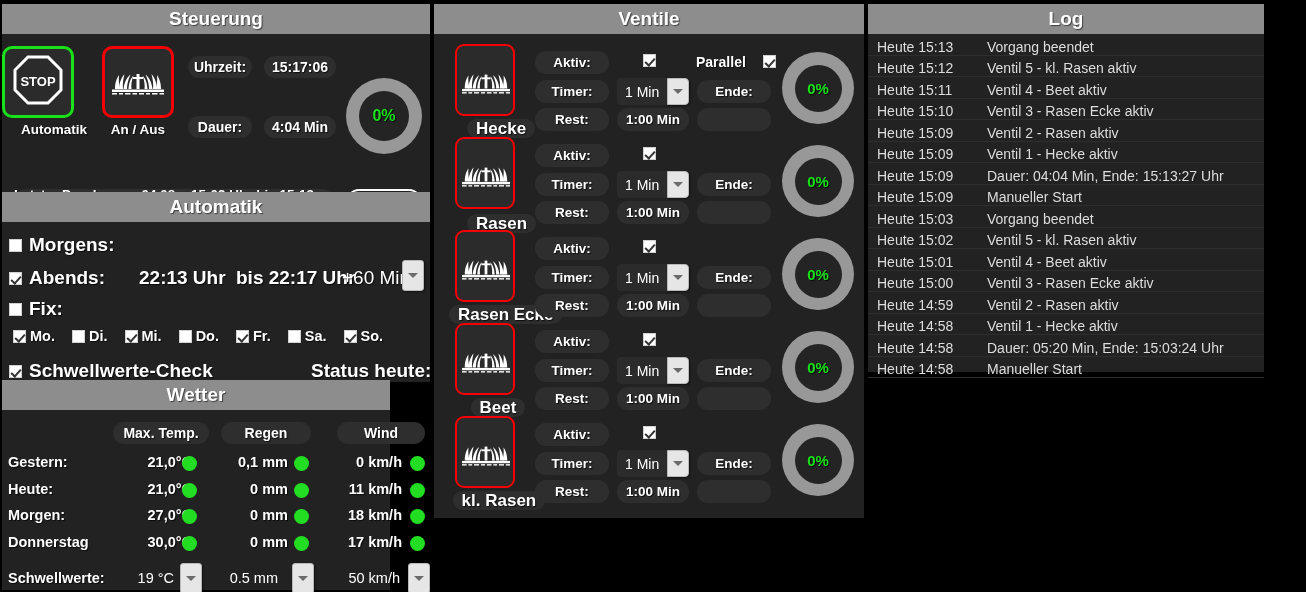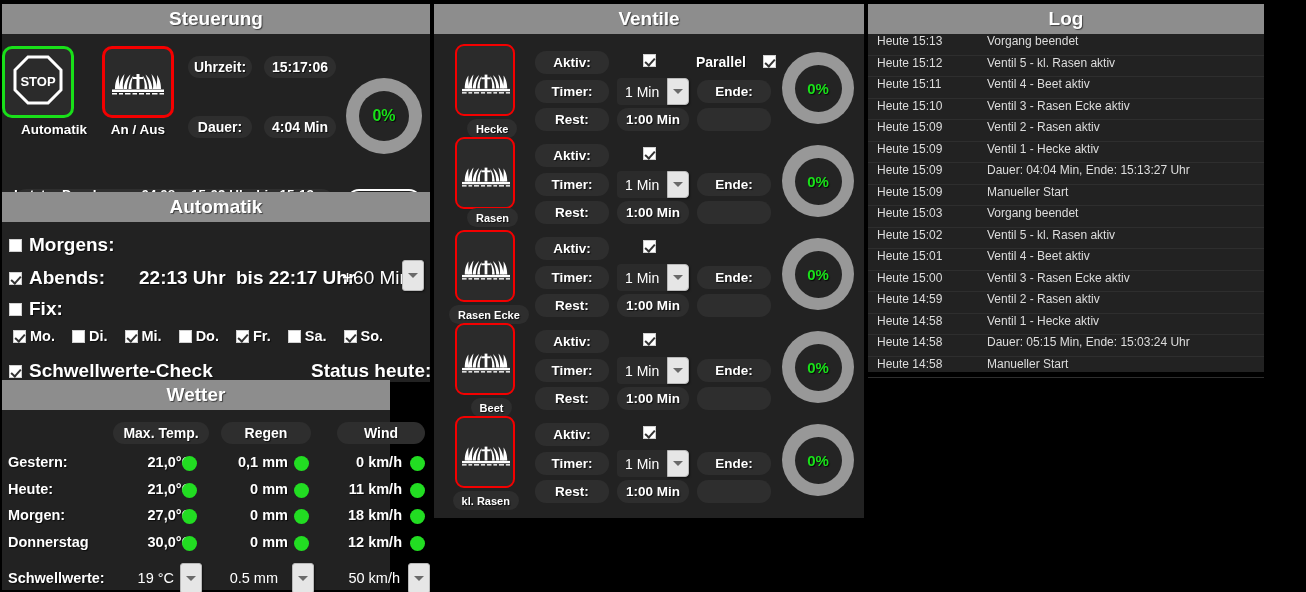--- a/index.html
+++ b/index.html
@@ -108,39 +108,39 @@
   
   #ventile{left:434px;top:4px;width:430px;height:514px;}
   #ventile .panel-body{height:484px;position:relative;}
 
   .vicon{
     position:absolute;width:60px;height:72px;border:2px solid #f40000;border-radius:9px;
     background:#2b2b2b;box-sizing:border-box;overflow:hidden;
   }
   .vlabel{
     position:absolute;height:19px;border-radius:10px;background:#2e2e2e;color:#fff;
-    font-weight:bold;font-size:11px;display:flex;align-items:center;justify-content:center;
+    font-weight:bold;font-size:17px;display:flex;align-items:center;justify-content:center;
     padding:0 9px;text-shadow:1px 1px 1px rgba(0,0,0,.7);white-space:nowrap;
   }
   .vpill{position:absolute;height:23px;border-radius:11px;background:#2e2e2e;color:#fff;
          font-weight:bold;font-size:13.5px;display:flex;align-items:center;justify-content:center;
          text-shadow:1px 1px 1px rgba(0,0,0,.7);}
   .vcombo{position:absolute;height:27px;display:flex;align-items:stretch;}
   .vcombo .txt{flex:1;background:#2b2b2b;border-radius:4px 0 0 4px;color:#fff;font-size:14px;
                display:flex;align-items:center;padding-left:8px;}
   .vcombo .sel{height:27px;border-radius:0 4px 4px 0;}
   .vchk{position:absolute;}
   .plabel{position:absolute;color:#fff;font-weight:bold;font-size:14px;
           text-shadow:1px 1px 1px rgba(0,0,0,.7);}
 
   
   #log{left:868px;top:4px;width:396px;height:368px;}
   #log .panel-body{height:338px;padding:0;}
-  .logrow{display:flex;height:20.5px;align-items:flex-start;border-bottom:1px solid #2e2e2e;
-          color:#ddd;font-size:12px;}
+  .logrow{display:flex;height:20.5px;align-items:flex-end;border-bottom:1px solid #2e2e2e;
+          color:#ddd;font-size:14px;}
   .logrow .t{width:110px;padding-left:9px;flex:none;}
   .logrow .m{flex:1;}
 
   
   .grass{display:block;}
 </style>
 </head>
 <body>
 
 <div class="root">
@@ -292,21 +292,21 @@
           <div class="gdot" style="left: 180px; top: 99px; background: rgb(34, 221, 34);"></div>
           <div class="wval" style="left: 212px; top: 97px; width: 74px;">0 mm</div>
           <div class="gdot" style="left: 292px; top: 99px; background: rgb(34, 221, 34);"></div>
           <div class="wval" style="left: 314px; top: 97px; width: 86px;">18 km/h</div>
           <div class="gdot" style="left: 408px; top: 99px; background: rgb(34, 221, 34);"></div>
           <div class="wrowlab" style="left: 6px; top: 123.5px;">Donnerstag</div>
           <div class="wval" style="left: 110px; top: 123.5px; width: 80px;">30,0°C</div>
           <div class="gdot" style="left: 180px; top: 125.5px; background: rgb(34, 221, 34);"></div>
           <div class="wval" style="left: 212px; top: 123.5px; width: 74px;">0 mm</div>
           <div class="gdot" style="left: 292px; top: 125.5px; background: rgb(34, 221, 34);"></div>
-          <div class="wval" style="left: 314px; top: 123.5px; width: 86px;">12 km/h</div>
+          <div class="wval" style="left: 314px; top: 123.5px; width: 86px;">17 km/h</div>
           <div class="gdot" style="left: 408px; top: 125.5px; background: rgb(34, 221, 34);"></div>
         </div>
 
       <div class="wrowlab" style="left:6px;top:160px;">Schwellwerte:</div>
       <div class="wthr" style="left:110px;top:160px;width:62px;">19 °C</div>
       <div class="sel" style="position:absolute;left:178px;top:153px;">
           <span class="chev"></span>
         </div>
       <div class="wthr" style="left:208px;top:160px;width:68px;">0.5 mm</div>
       <div class="sel" style="position:absolute;left:290px;top:153px;">
@@ -388,21 +388,21 @@
                 <rect x="26" y="52" width="11" height="3"></rect>
                 <rect x="41" y="52" width="9" height="3"></rect>
                 <rect x="54" y="52" width="10" height="3"></rect>
                 <rect x="68" y="52" width="8" height="3"></rect>
                 <rect x="80" y="52" width="11" height="3"></rect>
                 <rect x="95" y="52" width="9" height="3"></rect>
               </g>
             </svg>
           </div>
         </div>
-        <div class="vlabel" style="left:33px;top:174px;">Rasen</div>
+        <div class="vlabel" style="left:33px;top:180px;">Rasen</div>
         <div class="vpill" style="left:101px;top:110px;width:74px;">Aktiv:</div>
         <span class="cbx vchk on" style="left:209px;top:113px;"></span>
         <div class="vpill" style="left:101px;top:139px;width:74px;">Timer:</div>
         <div class="vcombo" style="left:183px;top:137px;width:72px;">
           <div class="txt">1 Min</div>
           <div class="sel">
             <span class="chev"></span>
           </div>
         </div>
         <div class="vpill" style="left:263px;top:139px;width:74px;">Ende:</div>
@@ -601,21 +601,21 @@
         <div class="logrow">
           <div class="t">Heute 14:59</div>
           <div class="m">Ventil 2 - Rasen aktiv</div>
         </div>
         <div class="logrow">
           <div class="t">Heute 14:58</div>
           <div class="m">Ventil 1 - Hecke aktiv</div>
         </div>
         <div class="logrow">
           <div class="t">Heute 14:58</div>
-          <div class="m">Dauer: 05:15 Min, Ende: 15:03:24 Uhr</div>
+          <div class="m">Dauer: 05:20 Min, Ende: 15:03:24 Uhr</div>
         </div>
         <div class="logrow">
           <div class="t">Heute 14:58</div>
           <div class="m">Manueller Start</div>
         </div>
       </div>
   </div>
 
 </div>
 

